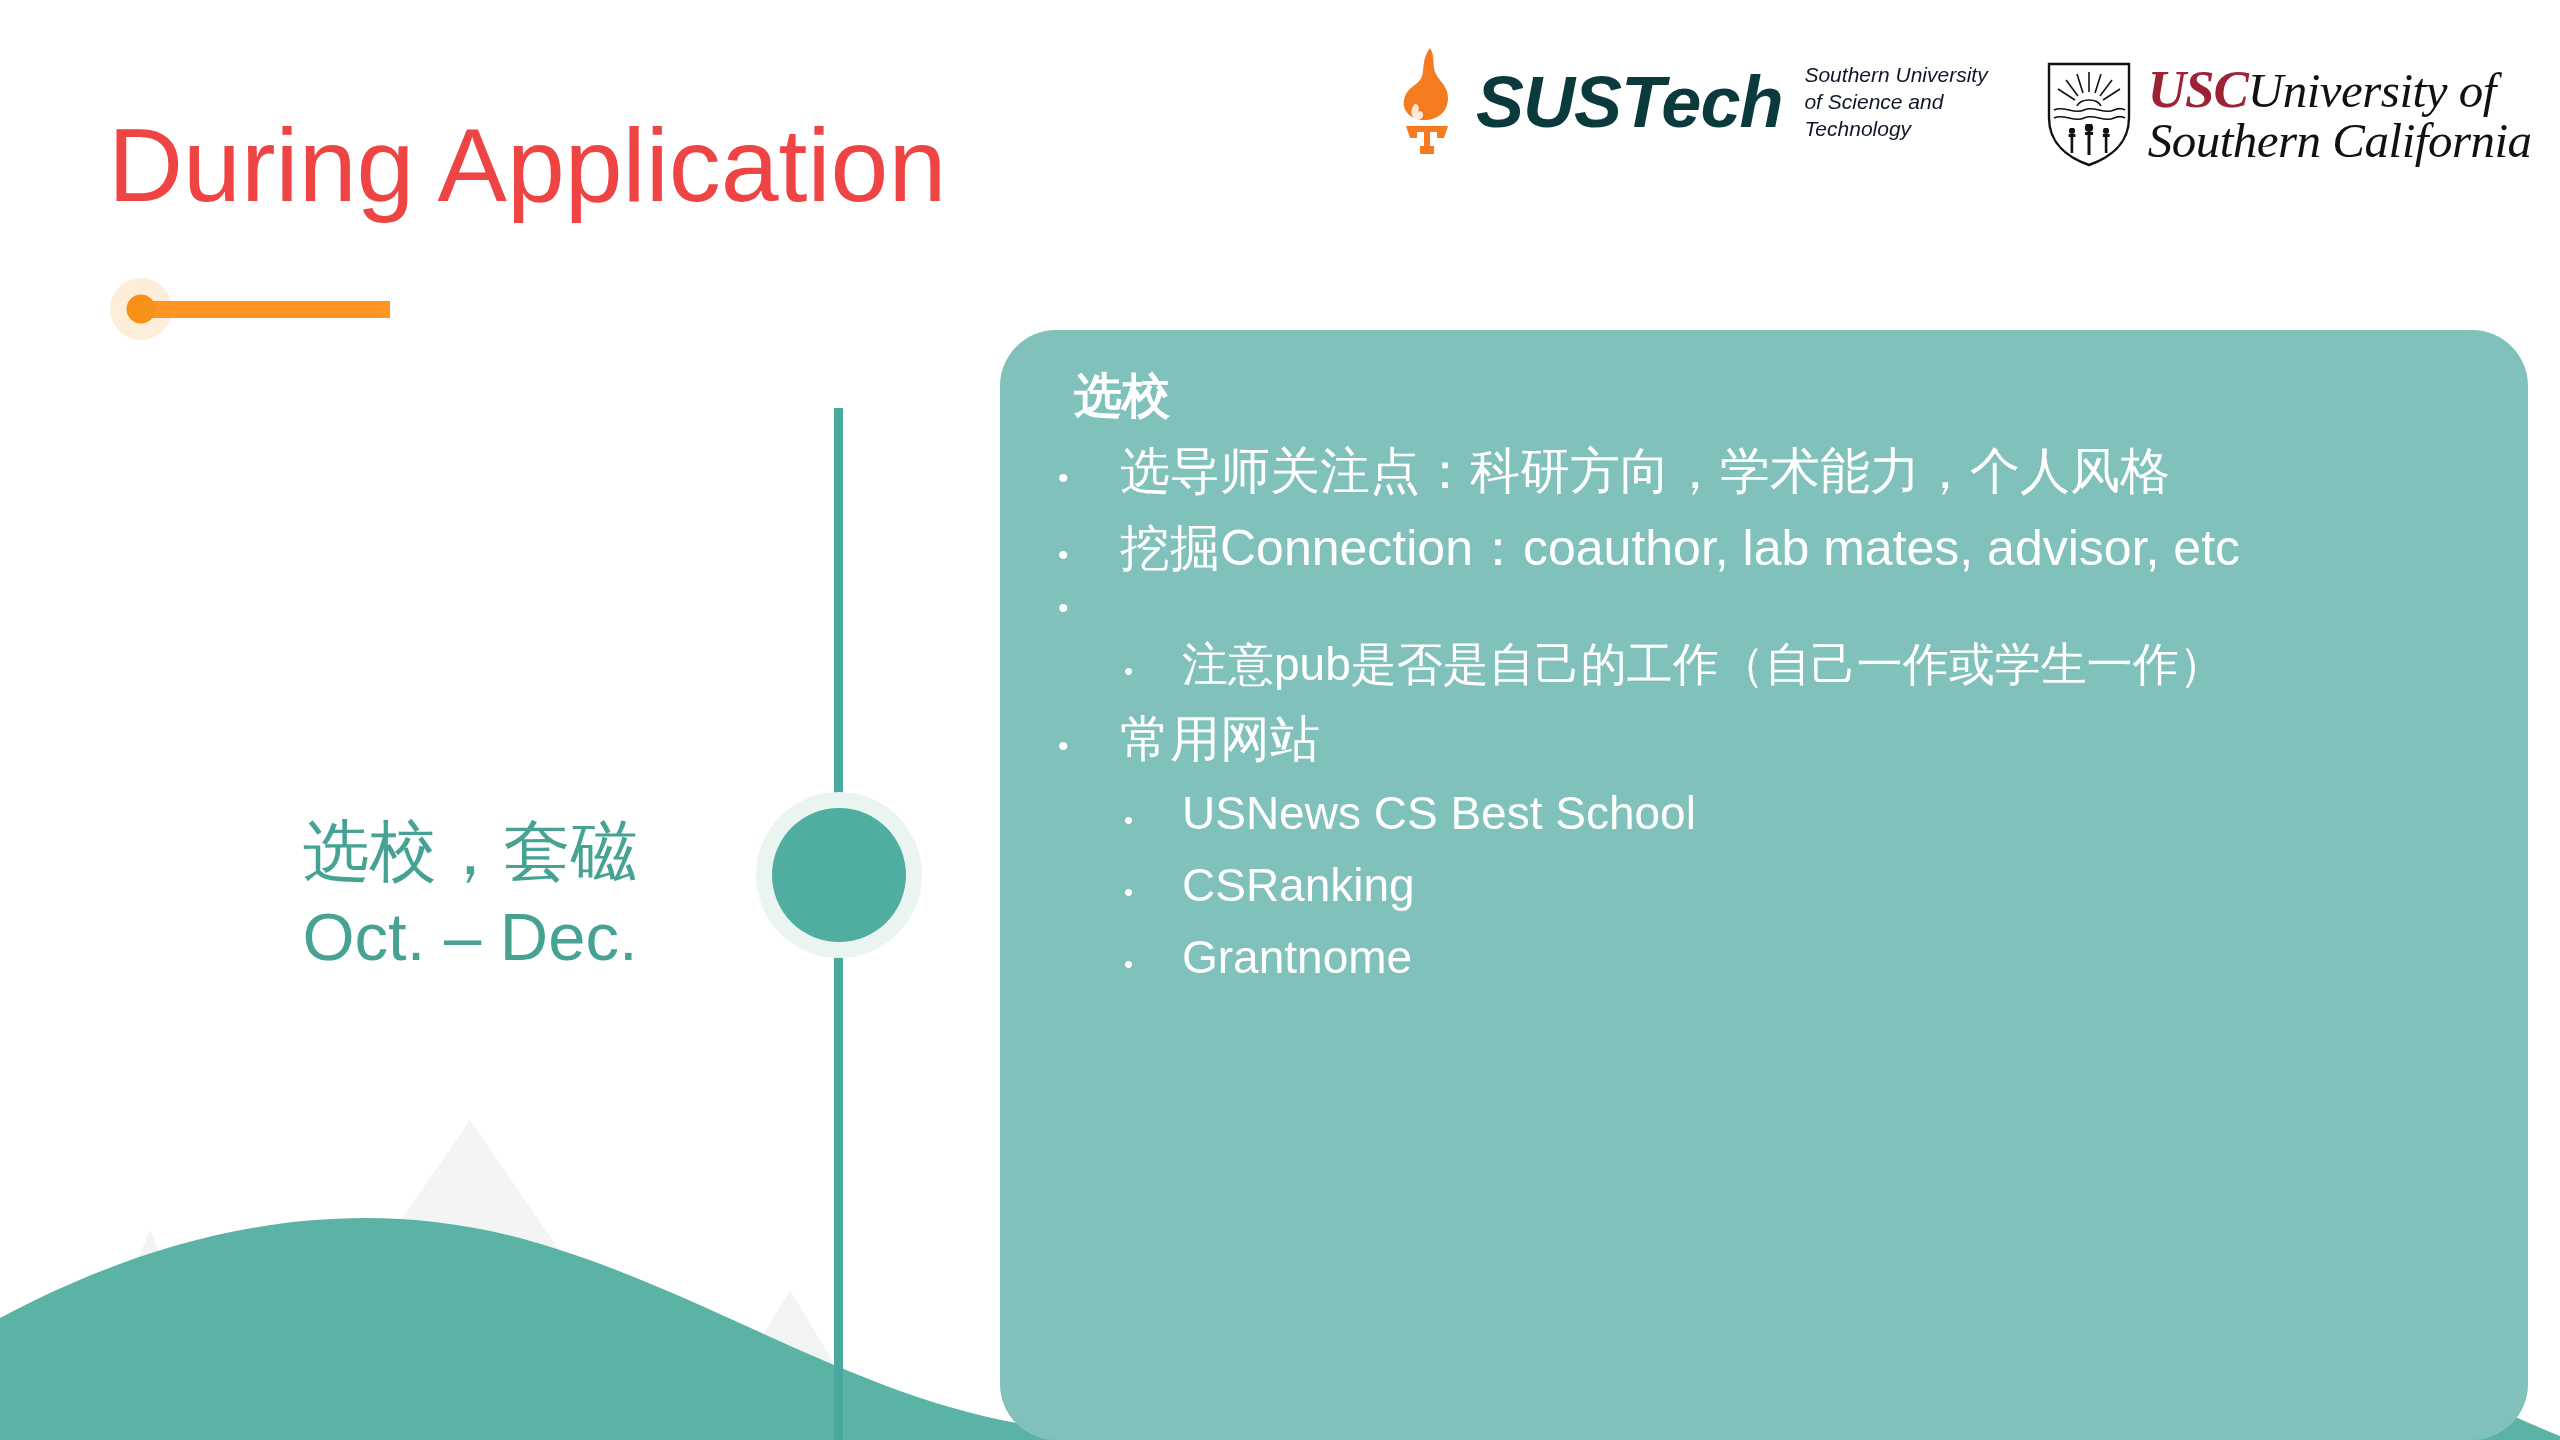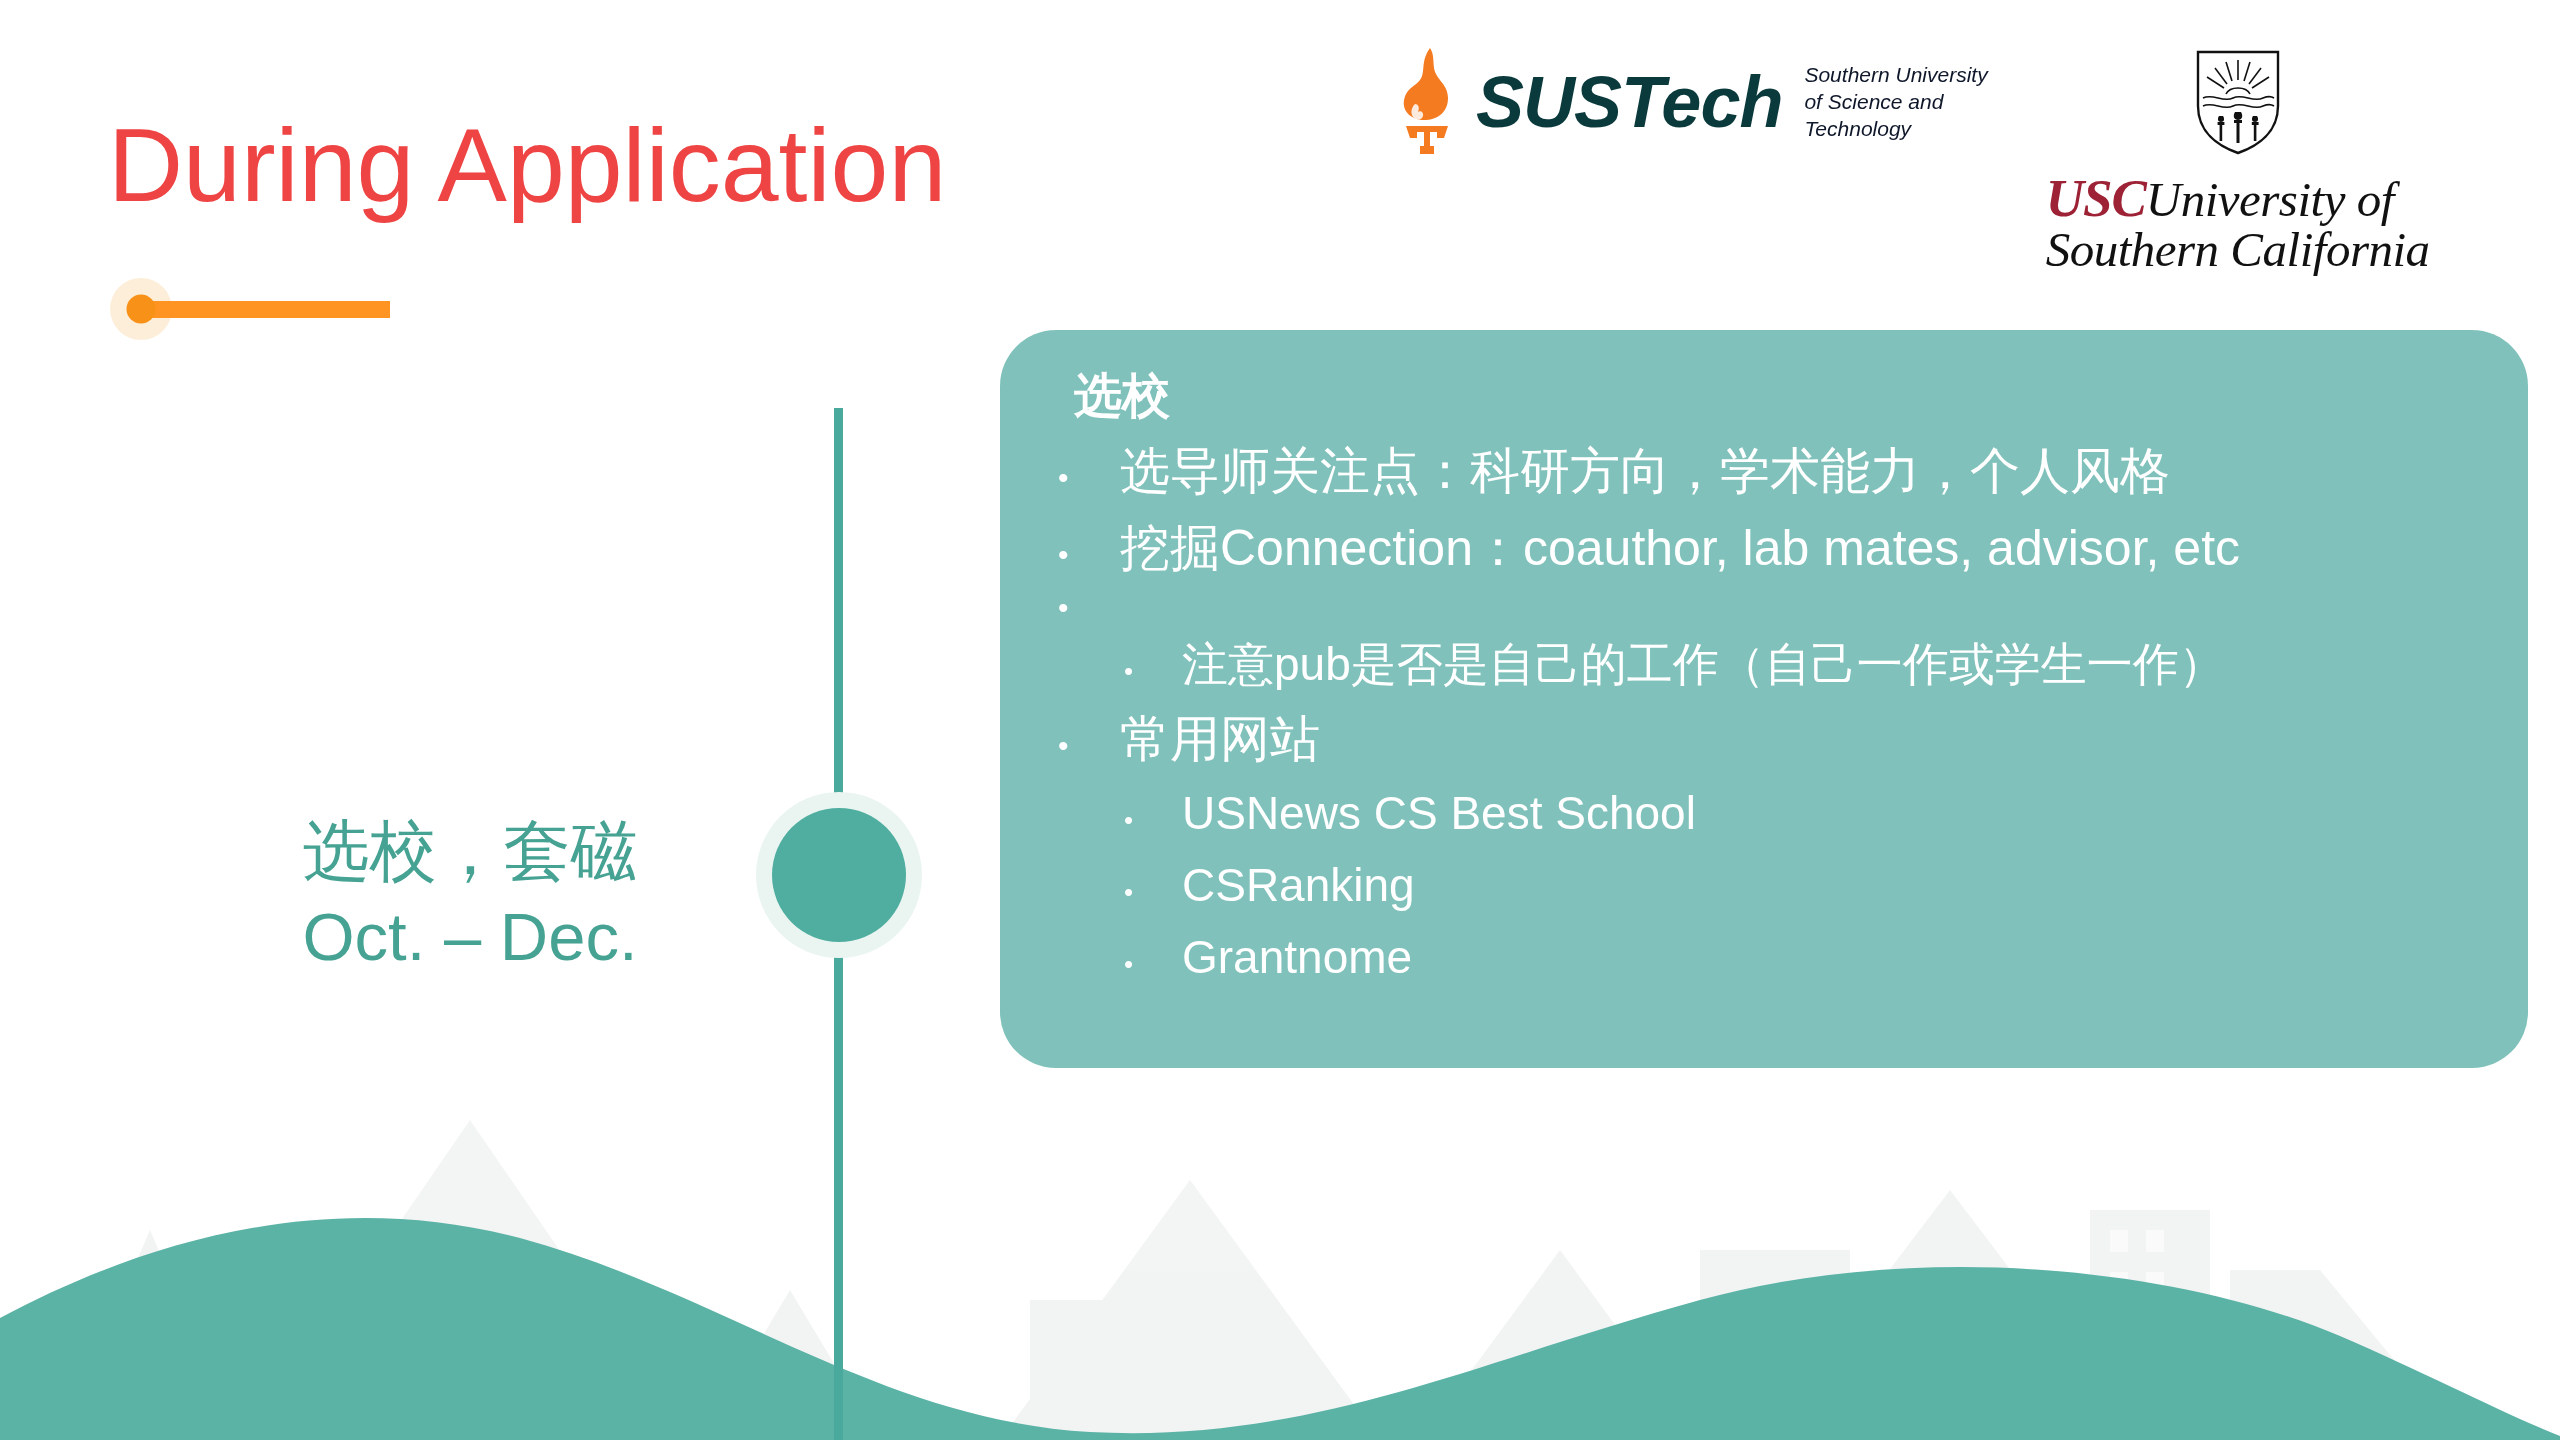--- a/index.html
+++ b/index.html
@@ -56,22 +56,21 @@
     line-height: 1.28;
     color: #0f172a;
     margin-left: 10px;
     margin-top: 1px;
     white-space: nowrap;
   }
   .usc-logo {
     display: flex;
     align-items: center;
     gap: 16px;
-    margin-top: 2px;
-    flex-direction: column;
+    margin-top: 14px;
   }
   .usc-shield { width: 86px; height: 108px; display:block; }
   .usc-text {
     font-family: "Liberation Serif", "DejaVu Serif", serif;
     line-height: 1.0;
     white-space: nowrap;
   }
   .usc-line {
     display: block;
     font-size: 49px;
@@ -143,21 +142,21 @@
     line-height: 1.28;
   }
   .tl-label span { display: block; white-space: nowrap; }
 
   
   .card {
     position: absolute;
     left: 1000px;
     top: 330px;
     width: 1528px;
-    height: 738px;
+    height: 1110px;
     background: #80C2BB;
     border-radius: 56px;
     box-sizing: border-box;
     padding: 34px 40px 0 40px;
   }
   .card-heading {
     color: #ffffff;
     font-size: 48px;
     font-weight: 700;
     line-height: 1.32;

